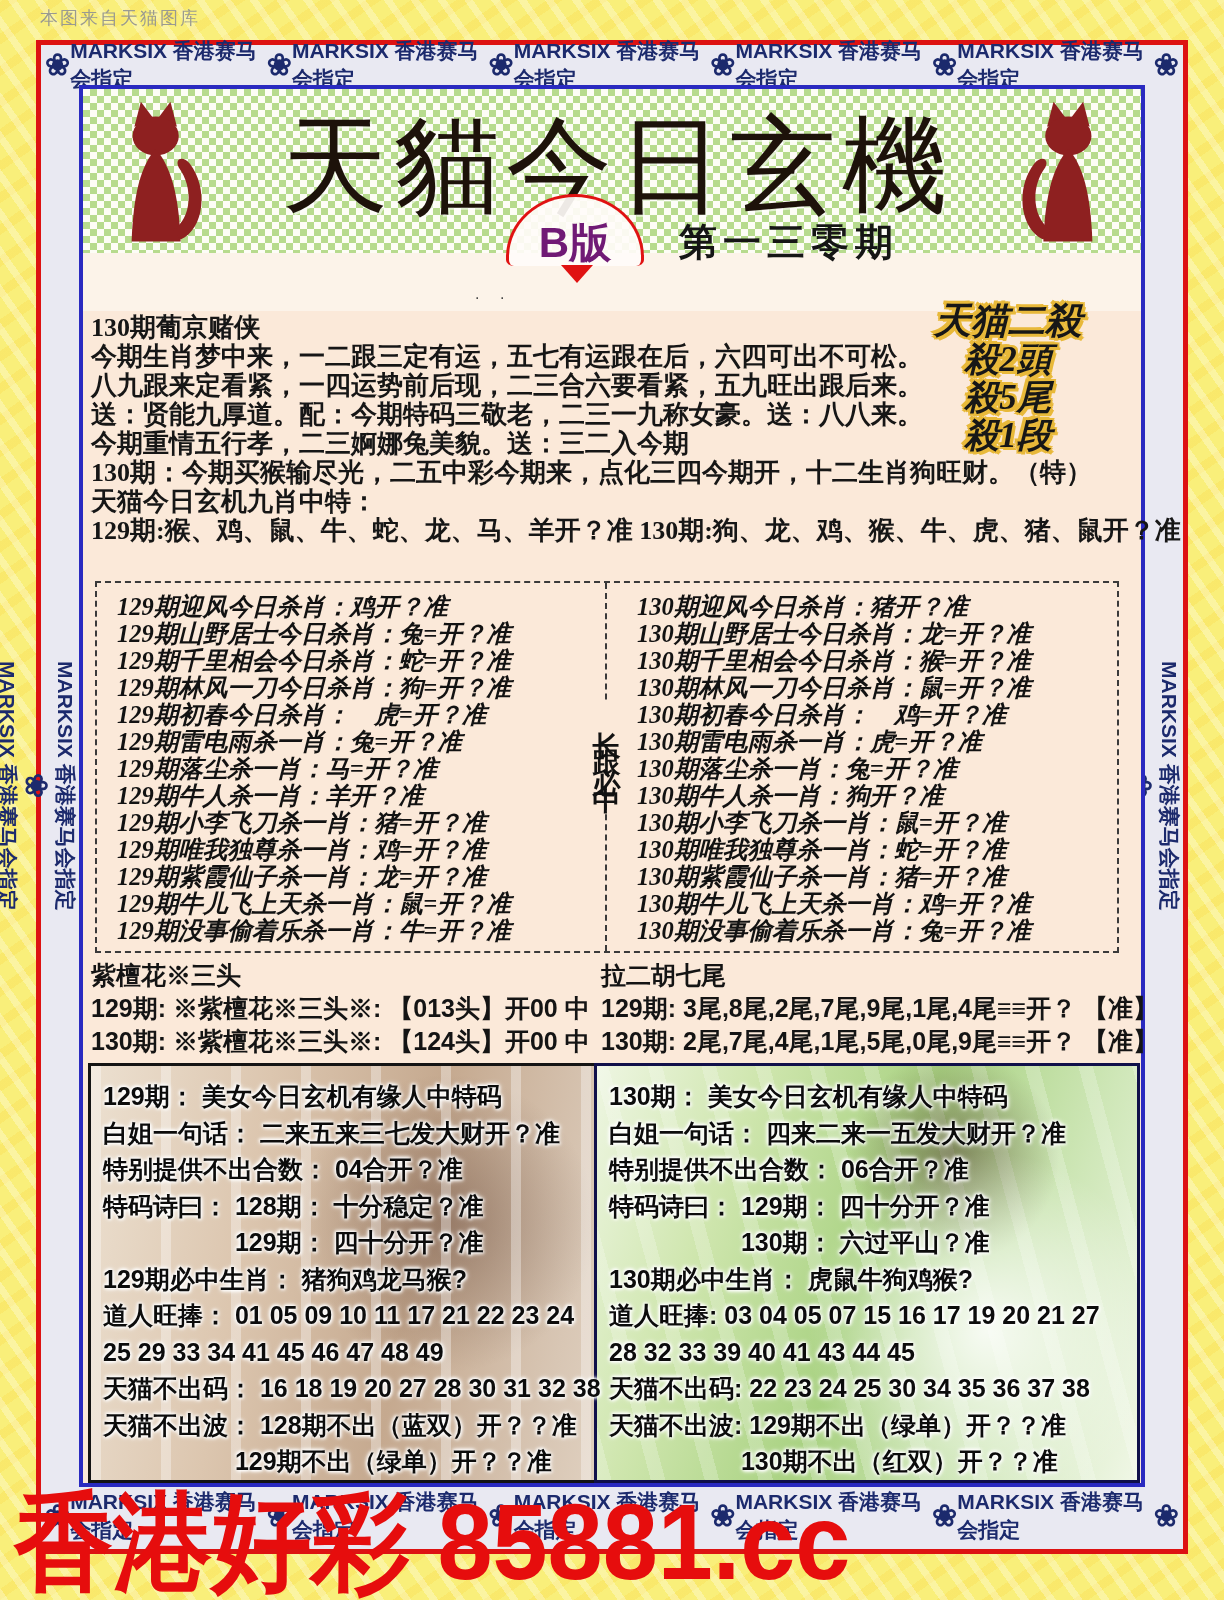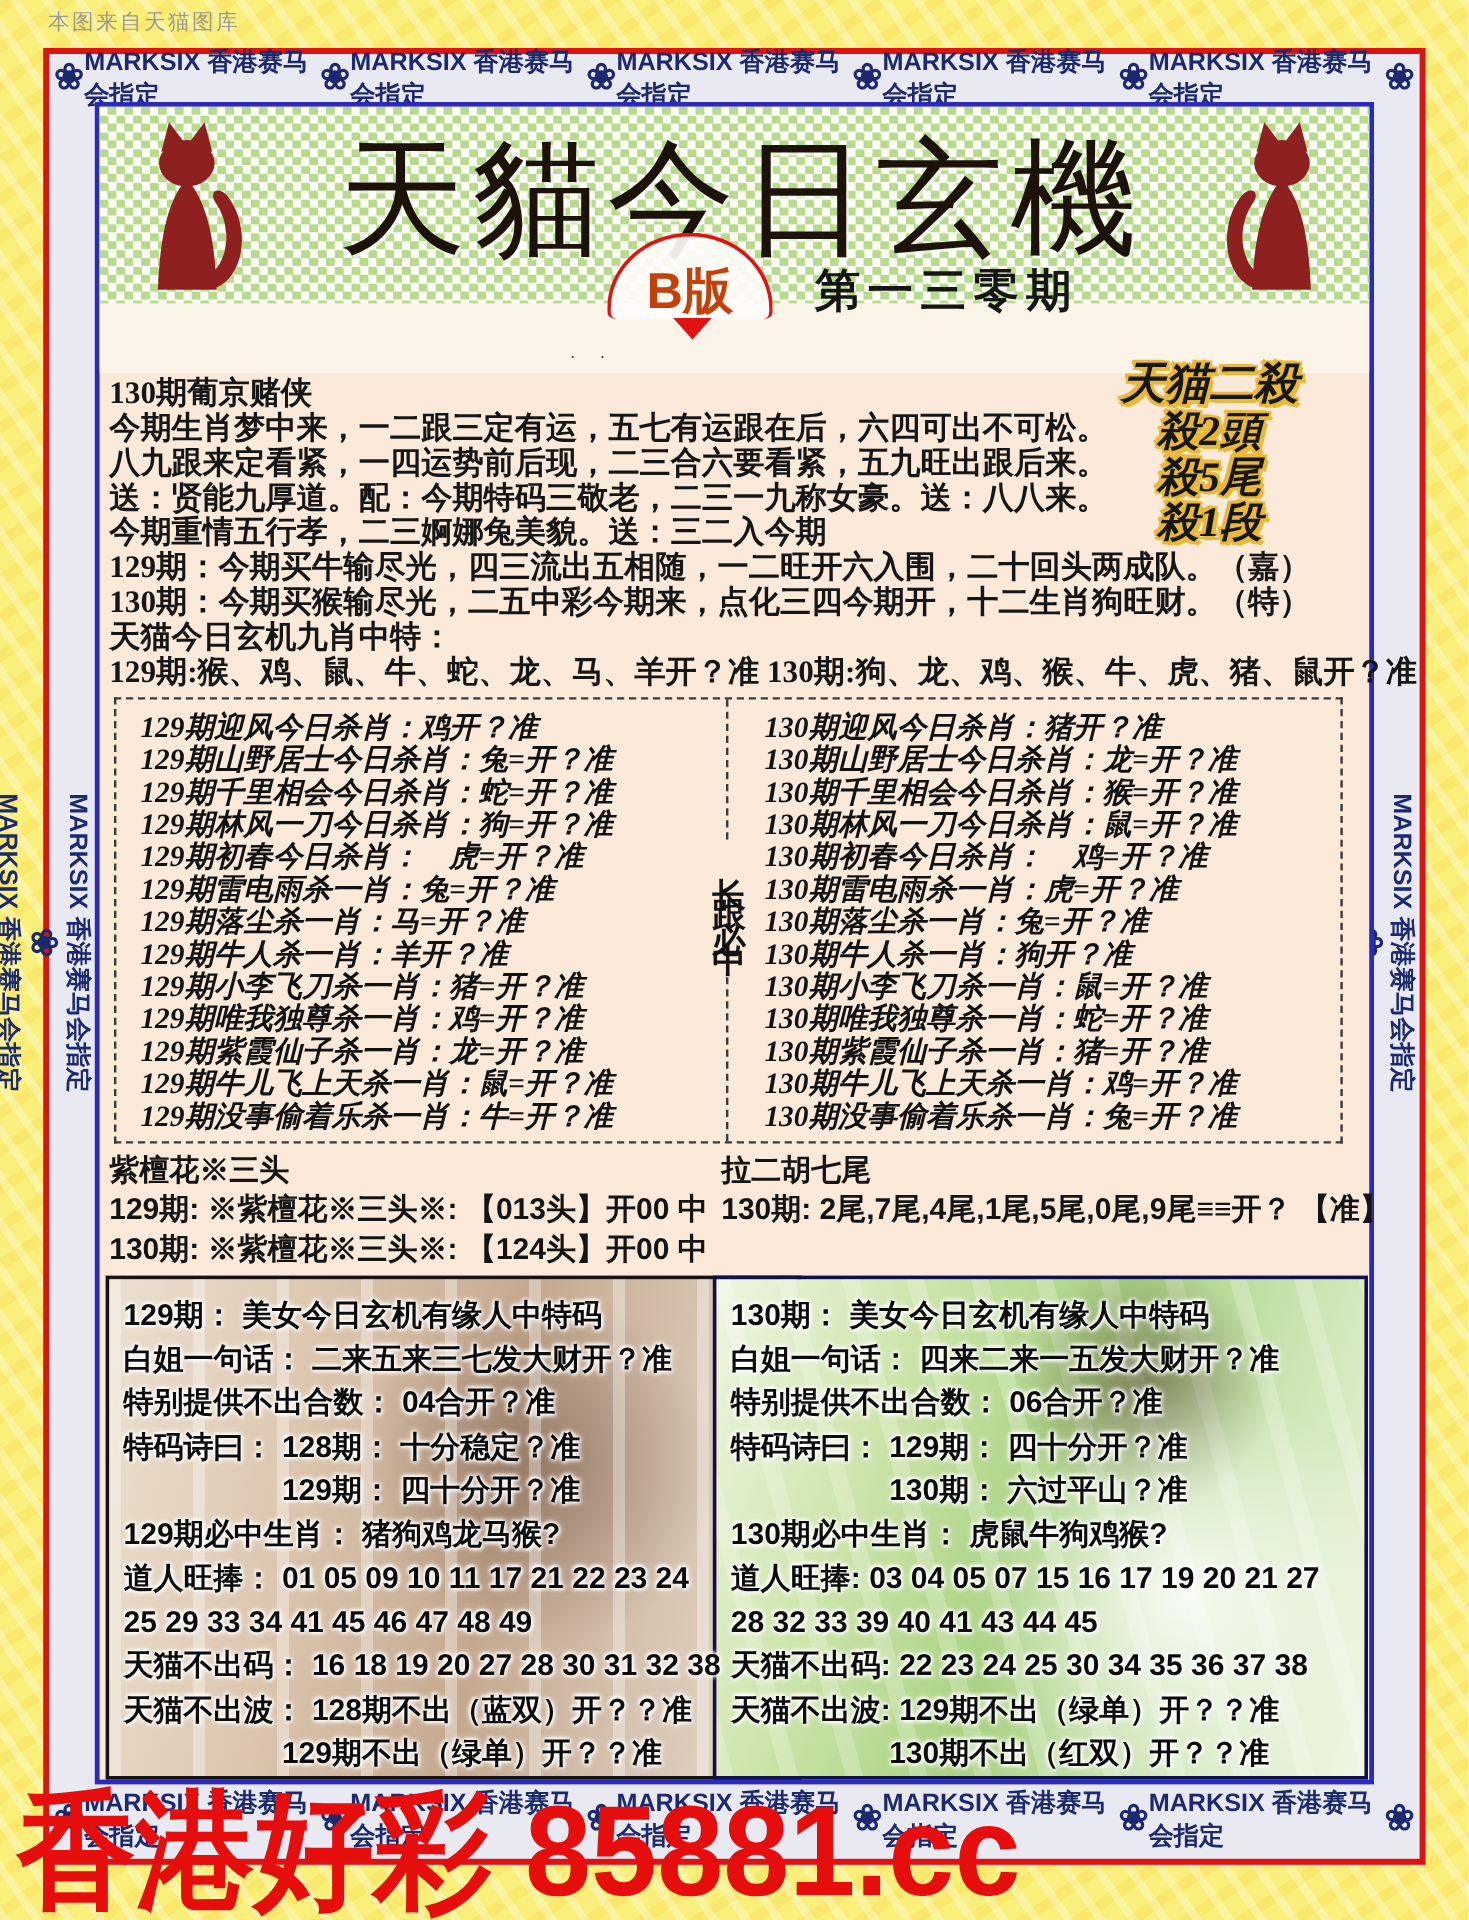--- a/index.html
+++ b/index.html
@@ -30,21 +30,21 @@
     background-image:conic-gradient(#b7db8e 25%, rgba(0,0,0,0) 0 50%, #b7db8e 0 75%, rgba(0,0,0,0) 0);
     background-size:14px 14px;overflow:visible;}
   .page-title{position:absolute;left:110px;top:-2px;width:850px;text-align:center;
     font-family:"Liberation Serif",serif;font-weight:400;font-size:106px;line-height:160px;
     color:#1d120a;letter-spacing:6px;white-space:nowrap;text-shadow:2px 2px 0 rgba(255,255,255,.6);}
   .cat{position:absolute;top:10px;width:105px;height:148px;}
   .cat-left{left:22px;}
   .cat-right{right:22px;transform:scaleX(-1);}
   .edition-badge{position:absolute;left:423px;top:105px;width:138px;height:72px;
     border:3px solid #e01212;border-bottom:none;border-radius:70px 70px 8px 8px/ 64px 64px 6px 6px;
-    background:rgba(255,252,248,.92);color:#c2410c;font-weight:900;font-size:42px;
+    background:rgba(255,252,248,.92);color:#701a75;font-weight:900;font-size:42px;
     display:flex;align-items:flex-end;justify-content:center;line-height:1;padding-bottom:2px;z-index:5;}
   .edition-arrow{position:absolute;left:478px;top:176px;width:0;height:0;z-index:5;
     border-left:16px solid rgba(0,0,0,0);border-right:16px solid rgba(0,0,0,0);border-top:18px solid #e01212;}
   .issue{position:absolute;left:596px;top:128px;font-weight:900;font-size:38px;color:#151515;
     letter-spacing:6px;z-index:5;}
   .white-band{position:absolute;left:0;top:164px;width:1058px;height:58px;background:#fcf3e9;}
   .artifact{position:absolute;left:392px;top:196px;font-size:16px;color:#444;letter-spacing:8px;}
   
   .intro{position:absolute;left:8px;top:224px;width:1046px;font-family:"Liberation Serif",serif;
     font-weight:700;font-size:26px;line-height:29px;color:#161616;}
@@ -184,21 +184,20 @@
       <div class="g-line gold">殺5尾</div>
       <div class="g-line gold">殺1段</div>
     </div>
 
     <div class="intro">
       <div>130期葡京赌侠</div>
       <div>今期生肖梦中来，一二跟三定有运，五七有运跟在后，六四可出不可松。</div>
       <div>八九跟来定看紧，一四运势前后现，二三合六要看紧，五九旺出跟后来。</div>
       <div>送：贤能九厚道。配：今期特码三敬老，二三一九称女豪。送：八八来。</div>
       <div>今期重情五行孝，二三婀娜兔美貌。送：三二入今期</div>
-      <div>129期：今期买牛输尽光，四三流出五相随，一二旺开六入围，二十回头两成队。（嘉）</div>
       <div>130期：今期买猴输尽光，二五中彩今期来，点化三四今期开，十二生肖狗旺财。（特）</div>
       <div>天猫今日玄机九肖中特：</div>
       <div>129期:猴、鸡、鼠、牛、蛇、龙、马、羊开？准 130期:狗、龙、鸡、猴、牛、虎、猪、鼠开？准</div>
     </div>
 
     <div class="kill-box">
       <div class="kill-col kill-col-left">
         <div>129期迎风今日杀肖：鸡开？准</div>
         <div>129期山野居士今日杀肖：兔=开？准</div>
         <div>129期千里相会今日杀肖：蛇=开？准</div>
@@ -232,20 +231,21 @@
       </div>
     </div>
 
     <div class="tail-sec tail-left">
       <div>紫檀花※三头</div>
       <div>129期: ※紫檀花※三头※: 【013头】开00 中</div>
       <div>130期: ※紫檀花※三头※: 【124头】开00 中</div>
     </div>
     <div class="tail-sec tail-right">
       <div>拉二胡七尾</div>
+      <div>129期: 3尾,8尾,2尾,7尾,9尾,1尾,4尾≡≡开？ 【准】</div>
       <div>130期: 2尾,7尾,4尾,1尾,5尾,0尾,9尾≡≡开？ 【准】</div>
     </div>
 
     <div class="beauty beauty-left">
       <div class="beauty-text">
         <div>129期： 美女今日玄机有缘人中特码</div>
         <div>白姐一句话： 二来五来三七发大财开？准</div>
         <div>特别提供不出合数： 04合开？准</div>
         <div>特码诗曰： 128期： 十分稳定？准</div>
         <div>　　　　　 129期： 四十分开？准</div>

